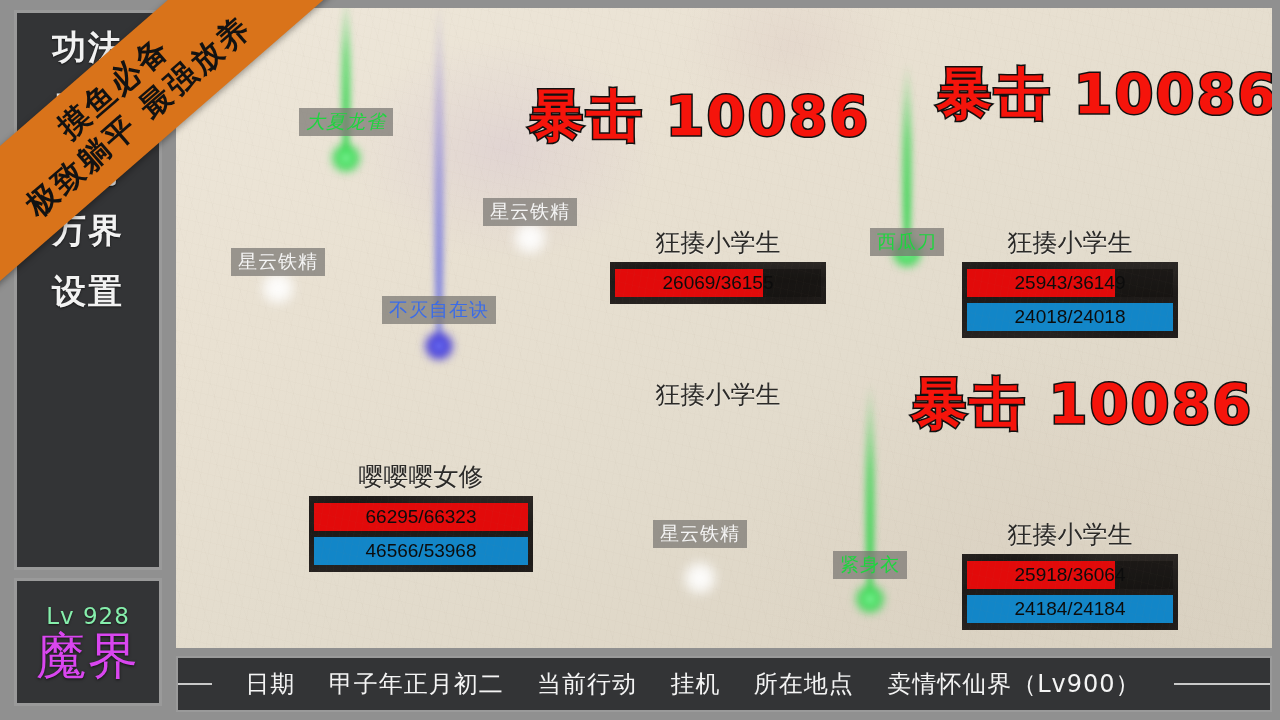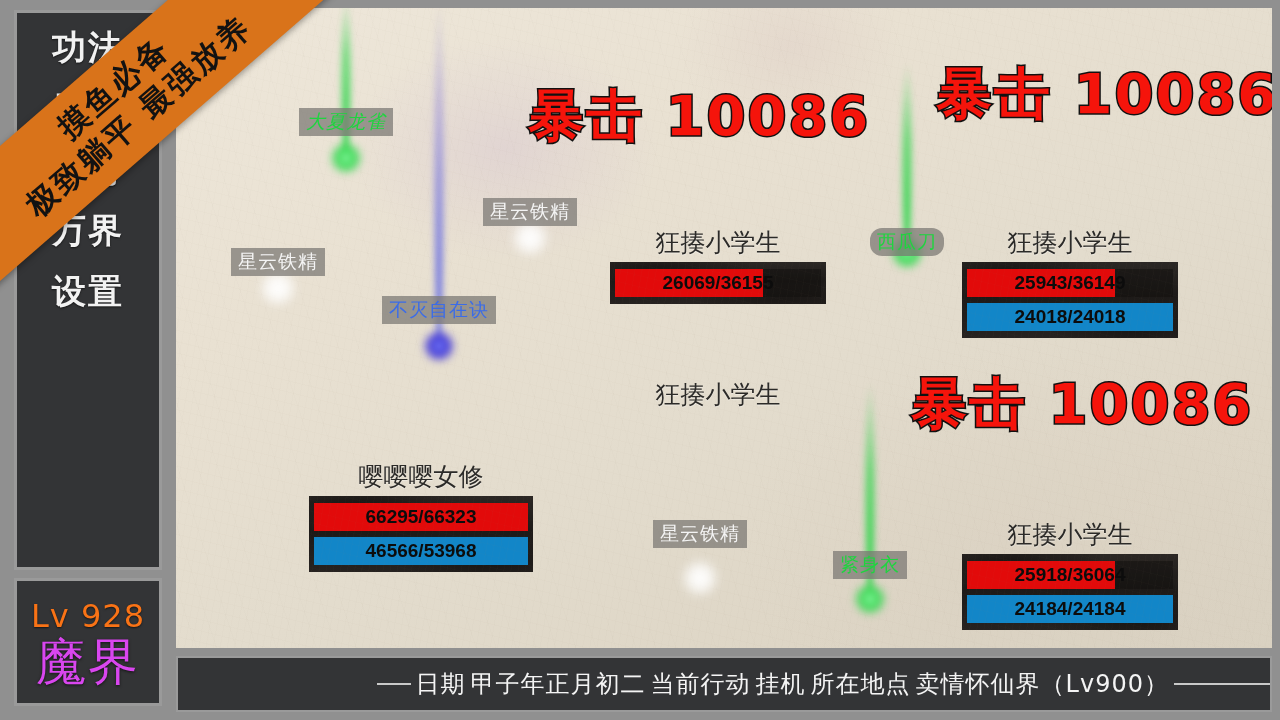--- a/index.html
+++ b/index.html
@@ -43,21 +43,21 @@
     width:100%;text-align:center;letter-spacing:2px;
     padding:13px 0 14px 0;cursor:pointer;
     text-shadow:0 1px 2px rgba(0,0,0,.6);
   }
   .player-box{
     position:absolute;left:14px;top:578px;width:148px;height:128px;
     background:#333436;border:3px solid #9a9a9a;box-sizing:border-box;
     display:flex;flex-direction:column;align-items:center;justify-content:center;
   }
   .player-lv{
-    color:#f97316;font-size:32px;letter-spacing:1px;margin-bottom:2px;
+    color:#86efac;font-size:23px;letter-spacing:1px;margin-bottom:2px;
     font-family:"DejaVu Sans","Liberation Sans",sans-serif;
     text-shadow:0 1px 2px rgba(0,0,0,.6);
   }
   .player-realm{
     color:#d946ef;font-size:50px;line-height:1;letter-spacing:2px;
     font-family:"DejaVu Sans","Liberation Sans",sans-serif;
     text-shadow:0 1px 3px rgba(0,0,0,.65);
   }
 
   
@@ -82,21 +82,20 @@
     font-family:"DejaVu Serif","Liberation Serif",serif;
     margin-bottom:7px;white-space:nowrap;
     text-shadow:0 1px 1px rgba(255,255,255,.45);
   }
   .bars{
     position:relative;padding:7px 5px;box-sizing:border-box;
     background:
       radial-gradient(ellipse 60% 40% at 22% 12%, rgba(25,22,20,.95), rgba(25,22,20,0) 72%),
       radial-gradient(ellipse 55% 45% at 80% 88%, rgba(25,22,20,.92), rgba(25,22,20,0) 72%),
       linear-gradient(180deg,#2b2724 0%,#1d1a18 45%,#262220 100%);
-    font-weight: bold;
   }
   .bar{
     position:relative;height:28px;width:100%;
     background:rgba(18,16,15,.55);
     display:block;
   }
   .bar + .bar{margin-top:6px;}
   .bar-fill{position:absolute;left:0;top:0;bottom:0;}
   .bar-fill.hp{background:#e20a0a;}
   .bar-fill.mp{background:#1286c8;}
@@ -131,21 +130,21 @@
     background:rgba(120,118,114,.72);
     padding:3px 7px;white-space:nowrap;
     font-family:"DejaVu Sans","Liberation Sans",sans-serif;
     font-size:19px;line-height:1.15;letter-spacing:1px;
   }
 
   
   .statusbar{
     position:absolute;left:176px;top:656px;width:1096px;height:56px;
     background:#333436;border:2px solid #9a9a9a;box-sizing:border-box;
-    display:flex;align-items:center;justify-content:flex-end;gap:5px;
+    display:flex;align-items:center;justify-content:space-between;gap:20px;
   }
   .status-rule{height:2px;background:#c9c9c9;flex:0 0 auto;}
   .status-rule.left{width:34px;}
   .status-rule.right{width:96px;}
   .status-text{
     color:#f4f4f4;font-size:24px;letter-spacing:1px;white-space:nowrap;
     font-family:"DejaVu Sans","Liberation Sans",sans-serif;
   }
 </style>
 </head>
@@ -173,21 +172,21 @@
 
     <div class="drop" style="left:263px;top:-10px;">
       <div class="beam" style="top:0;height:350px;background:linear-gradient(180deg,rgba(59,73,232,0) 0%,rgba(120,110,220,.35) 30%,rgba(59,73,232,.8) 100%);"></div>
       <div class="orb" style="top:348px;background:radial-gradient(circle,#9aa6ff 0%,#2a1fd4 45%,rgba(42,31,212,0) 75%);"></div>
       <div class="drop-label" style="top:298px;color:#3b6ce8;">不灭自在诀</div>
     </div>
 
     <div class="drop" style="left:731px;top:55px;">
       <div class="beam" style="top:0;height:190px;background:linear-gradient(180deg,rgba(31,212,63,0) 0%,rgba(31,212,63,.6) 40%,rgba(31,212,63,.95) 100%);"></div>
       <div class="orb" style="top:190px;background:radial-gradient(circle,#b7ffc6 0%,#1fd43f 45%,rgba(31,212,63,0) 75%);"></div>
-      <div class="drop-label" style="top:165px;color:#1fd43f;border-radius:12px;">西瓜刀</div>
+      <div class="drop-label" style="top:165px;color:#1fd43f;">西瓜刀</div>
     </div>
 
     <div class="drop" style="left:524px;top:498px;">
       <div class="orb" style="top:72px;width:40px;height:40px;background:radial-gradient(circle,#ffffff 0%,rgba(255,255,255,.8) 35%,rgba(255,255,255,0) 72%);"></div>
       <div class="drop-label" style="top:14px;color:#f4f4f4;">星云铁精</div>
     </div>
 
     <div class="drop" style="left:694px;top:375px;">
       <div class="beam" style="top:0;height:215px;background:linear-gradient(180deg,rgba(31,212,63,0) 0%,rgba(31,212,63,.6) 40%,rgba(31,212,63,.95) 100%);"></div>
       <div class="orb" style="top:216px;background:radial-gradient(circle,#b7ffc6 0%,#1fd43f 45%,rgba(31,212,63,0) 75%);"></div>

